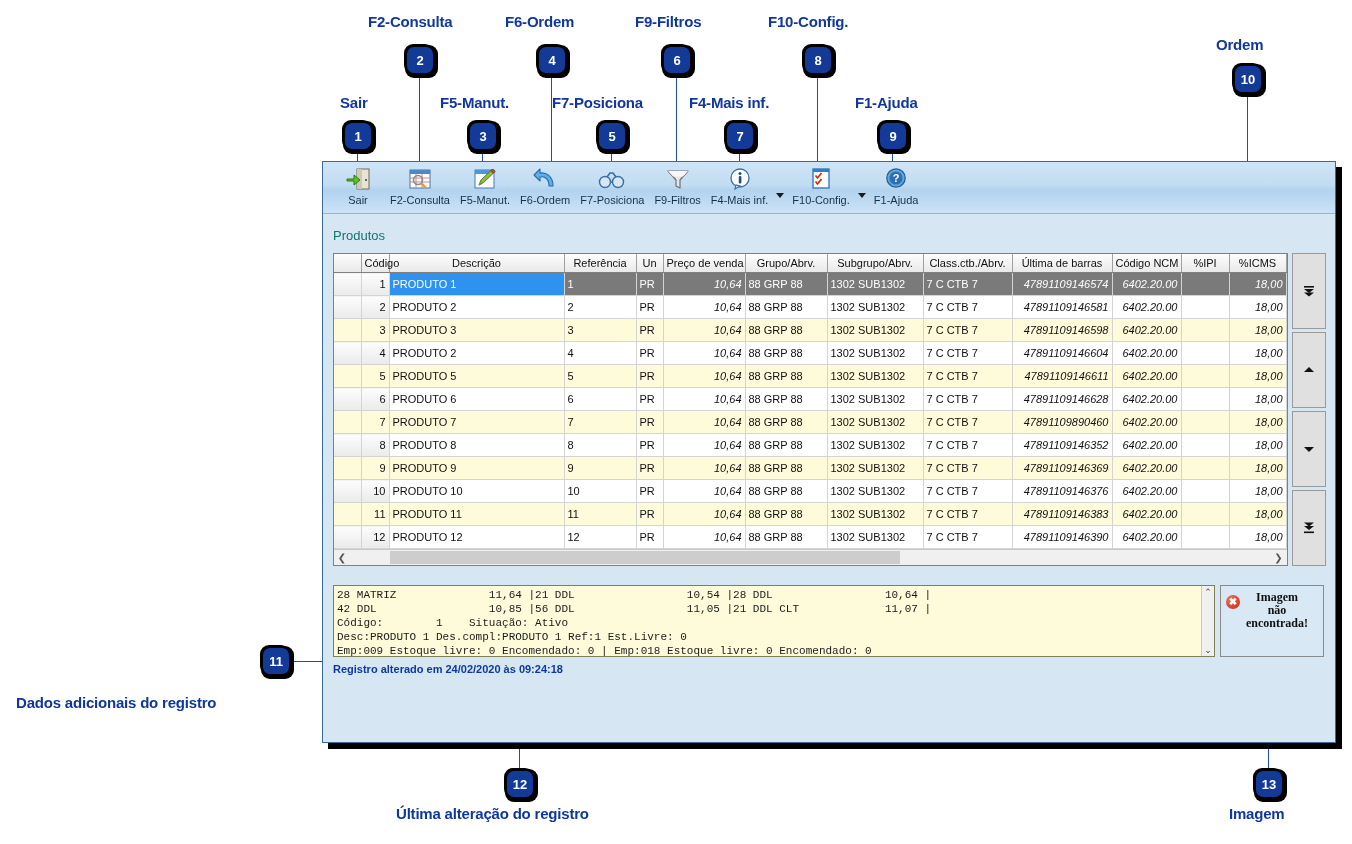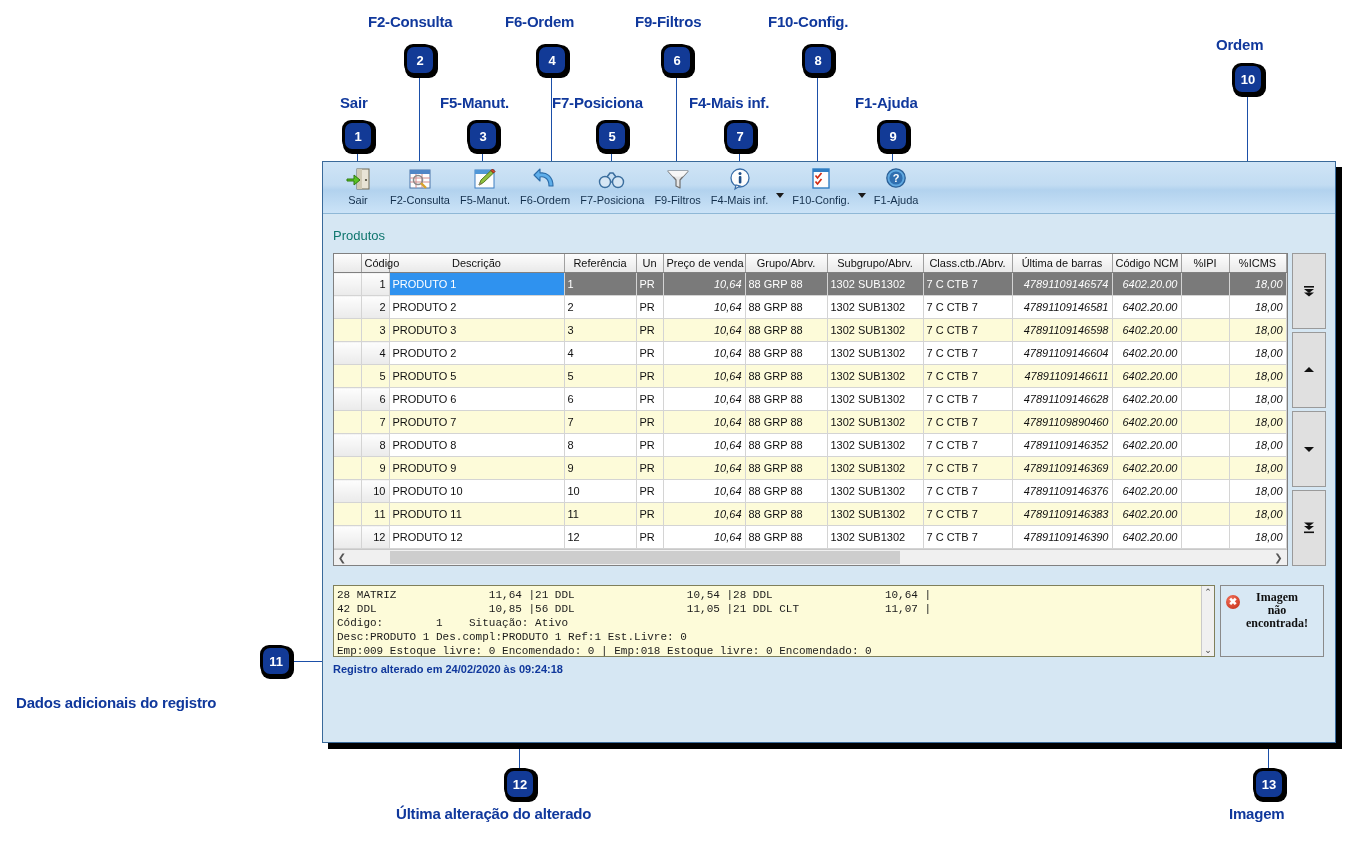--- a/index.html
+++ b/index.html
@@ -169,21 +169,21 @@
   <div class="callout-label" style="left:768px;top:13px;">F10-Config.</div>
   <div class="callout-label" style="left:1216px;top:36px;">Ordem</div>
 
   <div class="callout-label" style="left:340px;top:94px;">Sair</div>
   <div class="callout-label" style="left:440px;top:94px;">F5-Manut.</div>
   <div class="callout-label" style="left:552px;top:94px;">F7-Posiciona</div>
   <div class="callout-label" style="left:689px;top:94px;">F4-Mais inf.</div>
   <div class="callout-label" style="left:855px;top:94px;">F1-Ajuda</div>
 
   <div class="callout-label" style="left:16px;top:651px;margin-top:43px;">Dados adicionais do registro</div>
-  <div class="callout-label" style="left:396px;top:805px;">Última alteração do alterado</div>
+  <div class="callout-label" style="left:396px;top:805px;">Última alteração do registro</div>
   <div class="callout-label" style="left:1229px;top:805px;">Imagem</div>
 
   <div class="marker" style="left:343px;top:121px;">1</div>
   <div class="marker" style="left:405px;top:45px;">2</div>
   <div class="marker" style="left:468px;top:121px;">3</div>
   <div class="marker" style="left:537px;top:45px;">4</div>
   <div class="marker" style="left:597px;top:121px;">5</div>
   <div class="marker" style="left:662px;top:45px;">6</div>
   <div class="marker" style="left:725px;top:121px;">7</div>
   <div class="marker" style="left:803px;top:45px;">8</div>

